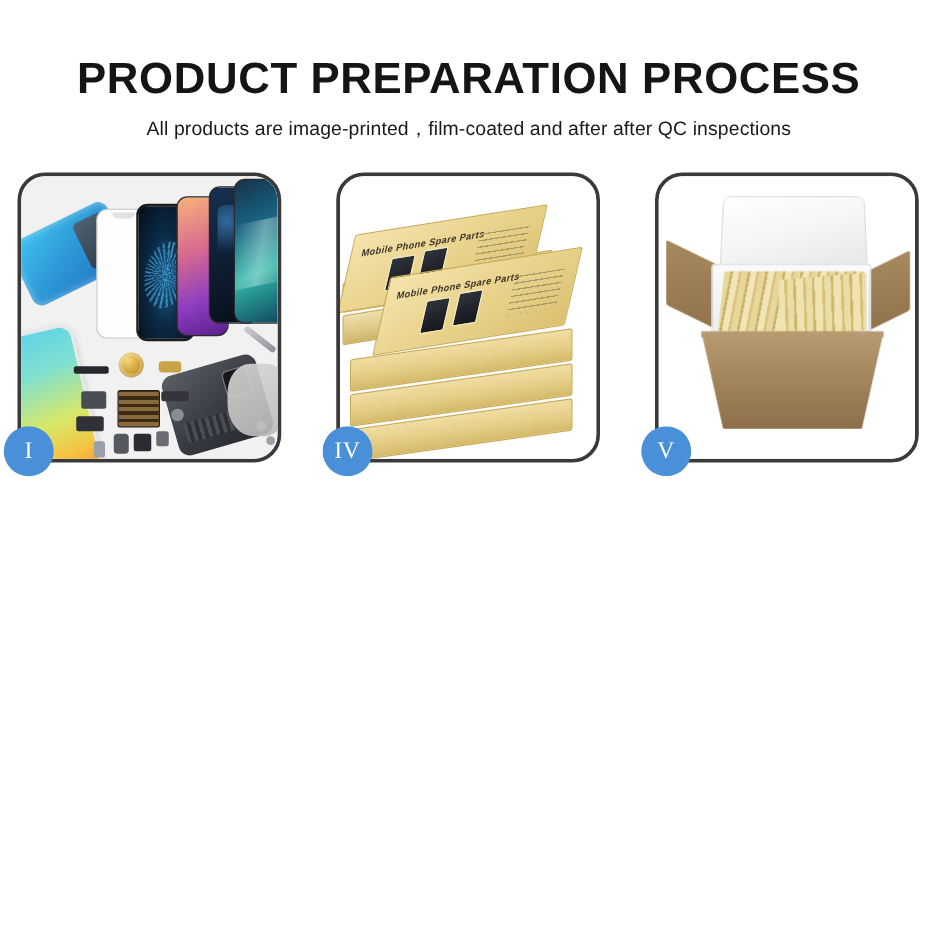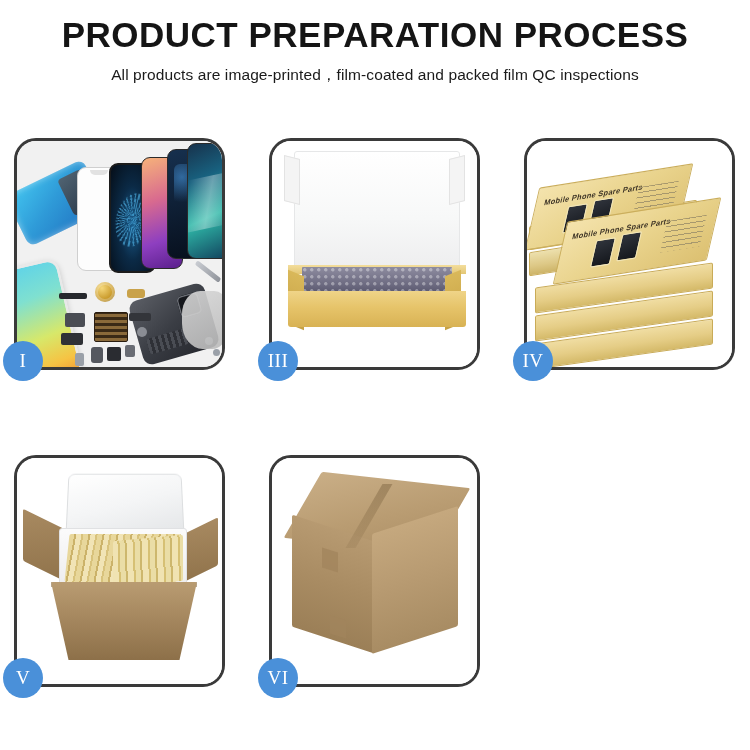--- a/index.html
+++ b/index.html
@@ -8,21 +8,21 @@
     width: 750px;
     height: 750px;
     background: #ffffff;
     font-family: "Liberation Sans", sans-serif;
     overflow: hidden;
   }
 
   .page { position: relative; width: 750px; height: 750px; }
 
   
-  .header { padding-top: 17px; text-align: center; }
+  .header { padding-top: 45px; text-align: center; }
 
   .main-title {
     font-family: "Liberation Sans", sans-serif;
     font-size: 35px;
     font-weight: bold;
     letter-spacing: 0.5px;
     color: #151515;
     line-height: 1.05;
   }
 
@@ -420,21 +420,21 @@
     background:#a1845c; transform: skewY(18deg); opacity:.7;
   }
 </style>
 </head>
 <body>
 
 <div class="page">
 
   <div class="header">
     <div class="main-title">PRODUCT PREPARATION PROCESS</div>
-    <div class="sub-title">All products are image-printed，film-coated and packed film QC inspections</div>
+    <div class="sub-title">All products are image-printed，film-coated and after after QC inspections</div>
   </div>
 
   <div class="grid">
 
     <div class="panel">
       <div class="panel-inner p1">
         <div class="ph ph-blue"></div>
         <div class="ph ph-white"></div>
         <div class="ph ph-dark"></div>
         <div class="ph ph-purple"></div>
@@ -456,33 +456,20 @@
         <div class="part pt10"></div>
         <div class="part pt11"></div>
         <div class="part pt12"></div>
         <div class="tweezer"></div>
         <div class="hand"></div>
       </div>
       <div class="badge">I</div>
     </div>
 
 
-    <div class="panel">
-      <div class="panel-inner p3">
-        <div class="k3-lid"></div>
-        <div class="k3-flapL"></div>
-        <div class="k3-flapR"></div>
-        <div class="k3-rim"></div>
-        <div class="k3-foam"></div>
-        <div class="k3-edgeL"></div>
-        <div class="k3-edgeR"></div>
-        <div class="k3-front"></div>
-      </div>
-      <div class="badge">III</div>
-    </div>
 
     <div class="panel">
       <div class="panel-inner p4">
         <div class="stack">
           <div class="kbox-back kbb1"></div>
           <div class="kbox-back kbb2"></div>
           <div class="kbox kb1"></div>
           <div class="kbox kb2"></div>
           <div class="kbox kb3"></div>
 
@@ -511,26 +498,15 @@
         <div class="v-flapR"></div>
         <div class="v-foamwall"></div>
         <div class="v-contents"></div>
         <div class="v-contents2"></div>
         <div class="v-bodyline"></div>
         <div class="v-body"></div>
       </div>
       <div class="badge">V</div>
     </div>
 
-    <div class="panel">
-      <div class="panel-inner p6">
-        <div class="c-top"></div>
-        <div class="c-left"></div>
-        <div class="c-right"></div>
-        <div class="c-seam"></div>
-        <div class="c-tab1"></div>
-        <div class="c-tab2"></div>
-      </div>
-      <div class="badge">VI</div>
-    </div>
 
   </div>
 </div>
 
 </body></html>

